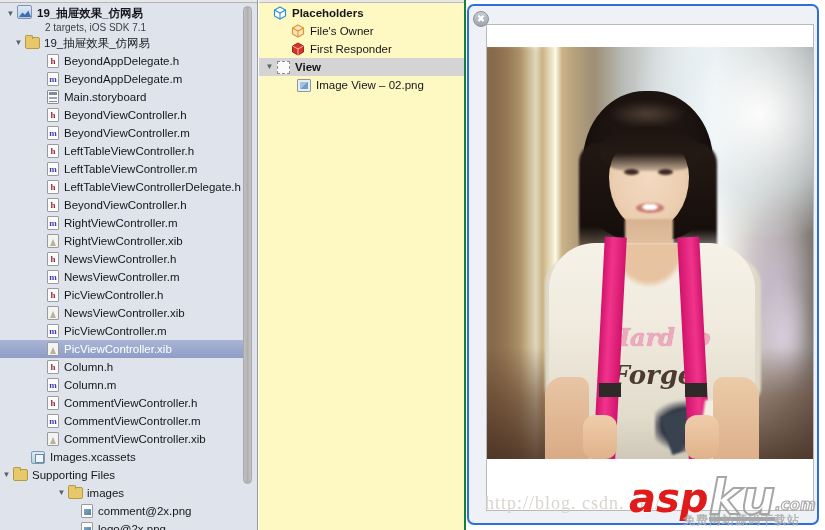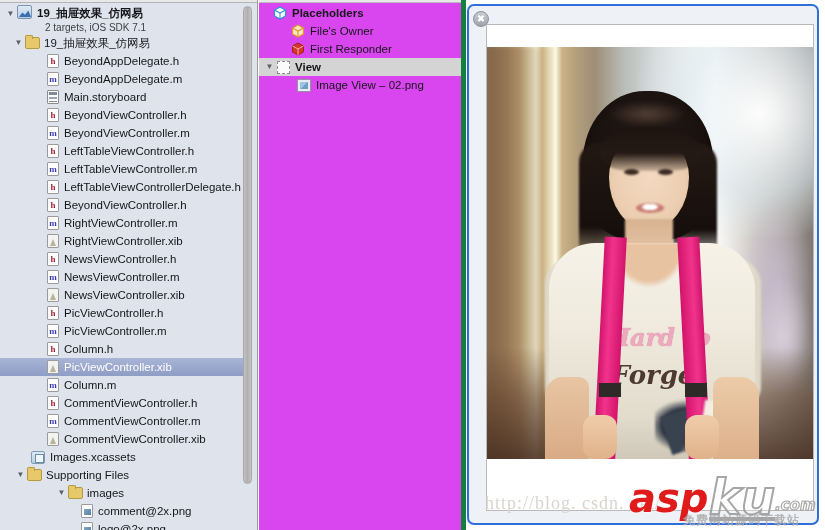--- a/index.html
+++ b/index.html
@@ -206,22 +206,22 @@
     border-radius: 5px;
     background: linear-gradient(to right,#c2c2c2,#b0b0b0,#c6c6c6);
     border: 1px solid #a8a8a8;
   }
 
   
   #outline {
     position: absolute;
     left: 259px; top: 0;
     width: 207px; height: 530px;
-    background: #d946ef;
-    border-right: 5px solid #15803d;
+    background: #fef9c3;
+    border-right: 2px solid #15803d;
     overflow: hidden;
   }
   #outline-top {
     position: absolute; left: 0; top: 0;
     width: 207px; height: 3px;
     background: #e8e8e8;
     border-bottom: 1px solid #bdbdbd;
   }
   #outline-list { position: absolute; left: 0; top: 4px; width: 207px; }
   .orow {
@@ -614,61 +614,61 @@
       </div>
       <div class="row d3">
         <span class="ico file fh"></span>
         <span class="lbl">NewsViewController.h</span>
       </div>
       <div class="row d3">
         <span class="ico file fm"></span>
         <span class="lbl">NewsViewController.m</span>
       </div>
       <div class="row d3">
+        <span class="ico file fh"></span>
+        <span class="lbl">PicViewController.h</span>
+      </div>
+      <div class="row d3">
         <span class="ico file fxib"></span>
         <span class="lbl">NewsViewController.xib</span>
       </div>
       <div class="row d3">
-        <span class="ico file fh"></span>
-        <span class="lbl">PicViewController.h</span>
-      </div>
-      <div class="row d3">
         <span class="ico file fm"></span>
         <span class="lbl">PicViewController.m</span>
-      </div>
-      <div class="row d3">
-        <span class="ico file fh"></span>
-        <span class="lbl">Column.h</span>
       </div>
       <div class="row d3 selected">
         <span class="ico file fxib"></span>
         <span class="lbl">PicViewController.xib</span>
       </div>
       <div class="row d3">
+        <span class="ico file fh"></span>
+        <span class="lbl">Column.h</span>
+      </div>
+      <div class="row d3">
         <span class="ico file fm"></span>
         <span class="lbl">Column.m</span>
       </div>
       <div class="row d3">
         <span class="ico file fh"></span>
         <span class="lbl">CommentViewController.h</span>
       </div>
       <div class="row d3">
         <span class="ico file fm"></span>
         <span class="lbl">CommentViewController.m</span>
       </div>
       <div class="row d3">
         <span class="ico file fxib"></span>
         <span class="lbl">CommentViewController.xib</span>
       </div>
       <div class="row d2" style="padding-left:31px;">
         <span class="ico xcassets"></span>
         <span class="lbl">Images.xcassets</span>
       </div>
 
-      <div class="row d2" style="padding-left:14px;">
+      <div class="row d2" style="padding-left:0;">
         <span class="twisty open"></span>
         <span class="ico folder"></span>
         <span class="lbl">Supporting Files</span>
       </div>
       <div class="row d3" style="padding-left:55px;">
         <span class="twisty open"></span>
         <span class="ico folder"></span>
         <span class="lbl">images</span>
       </div>
       <div class="row d5">

